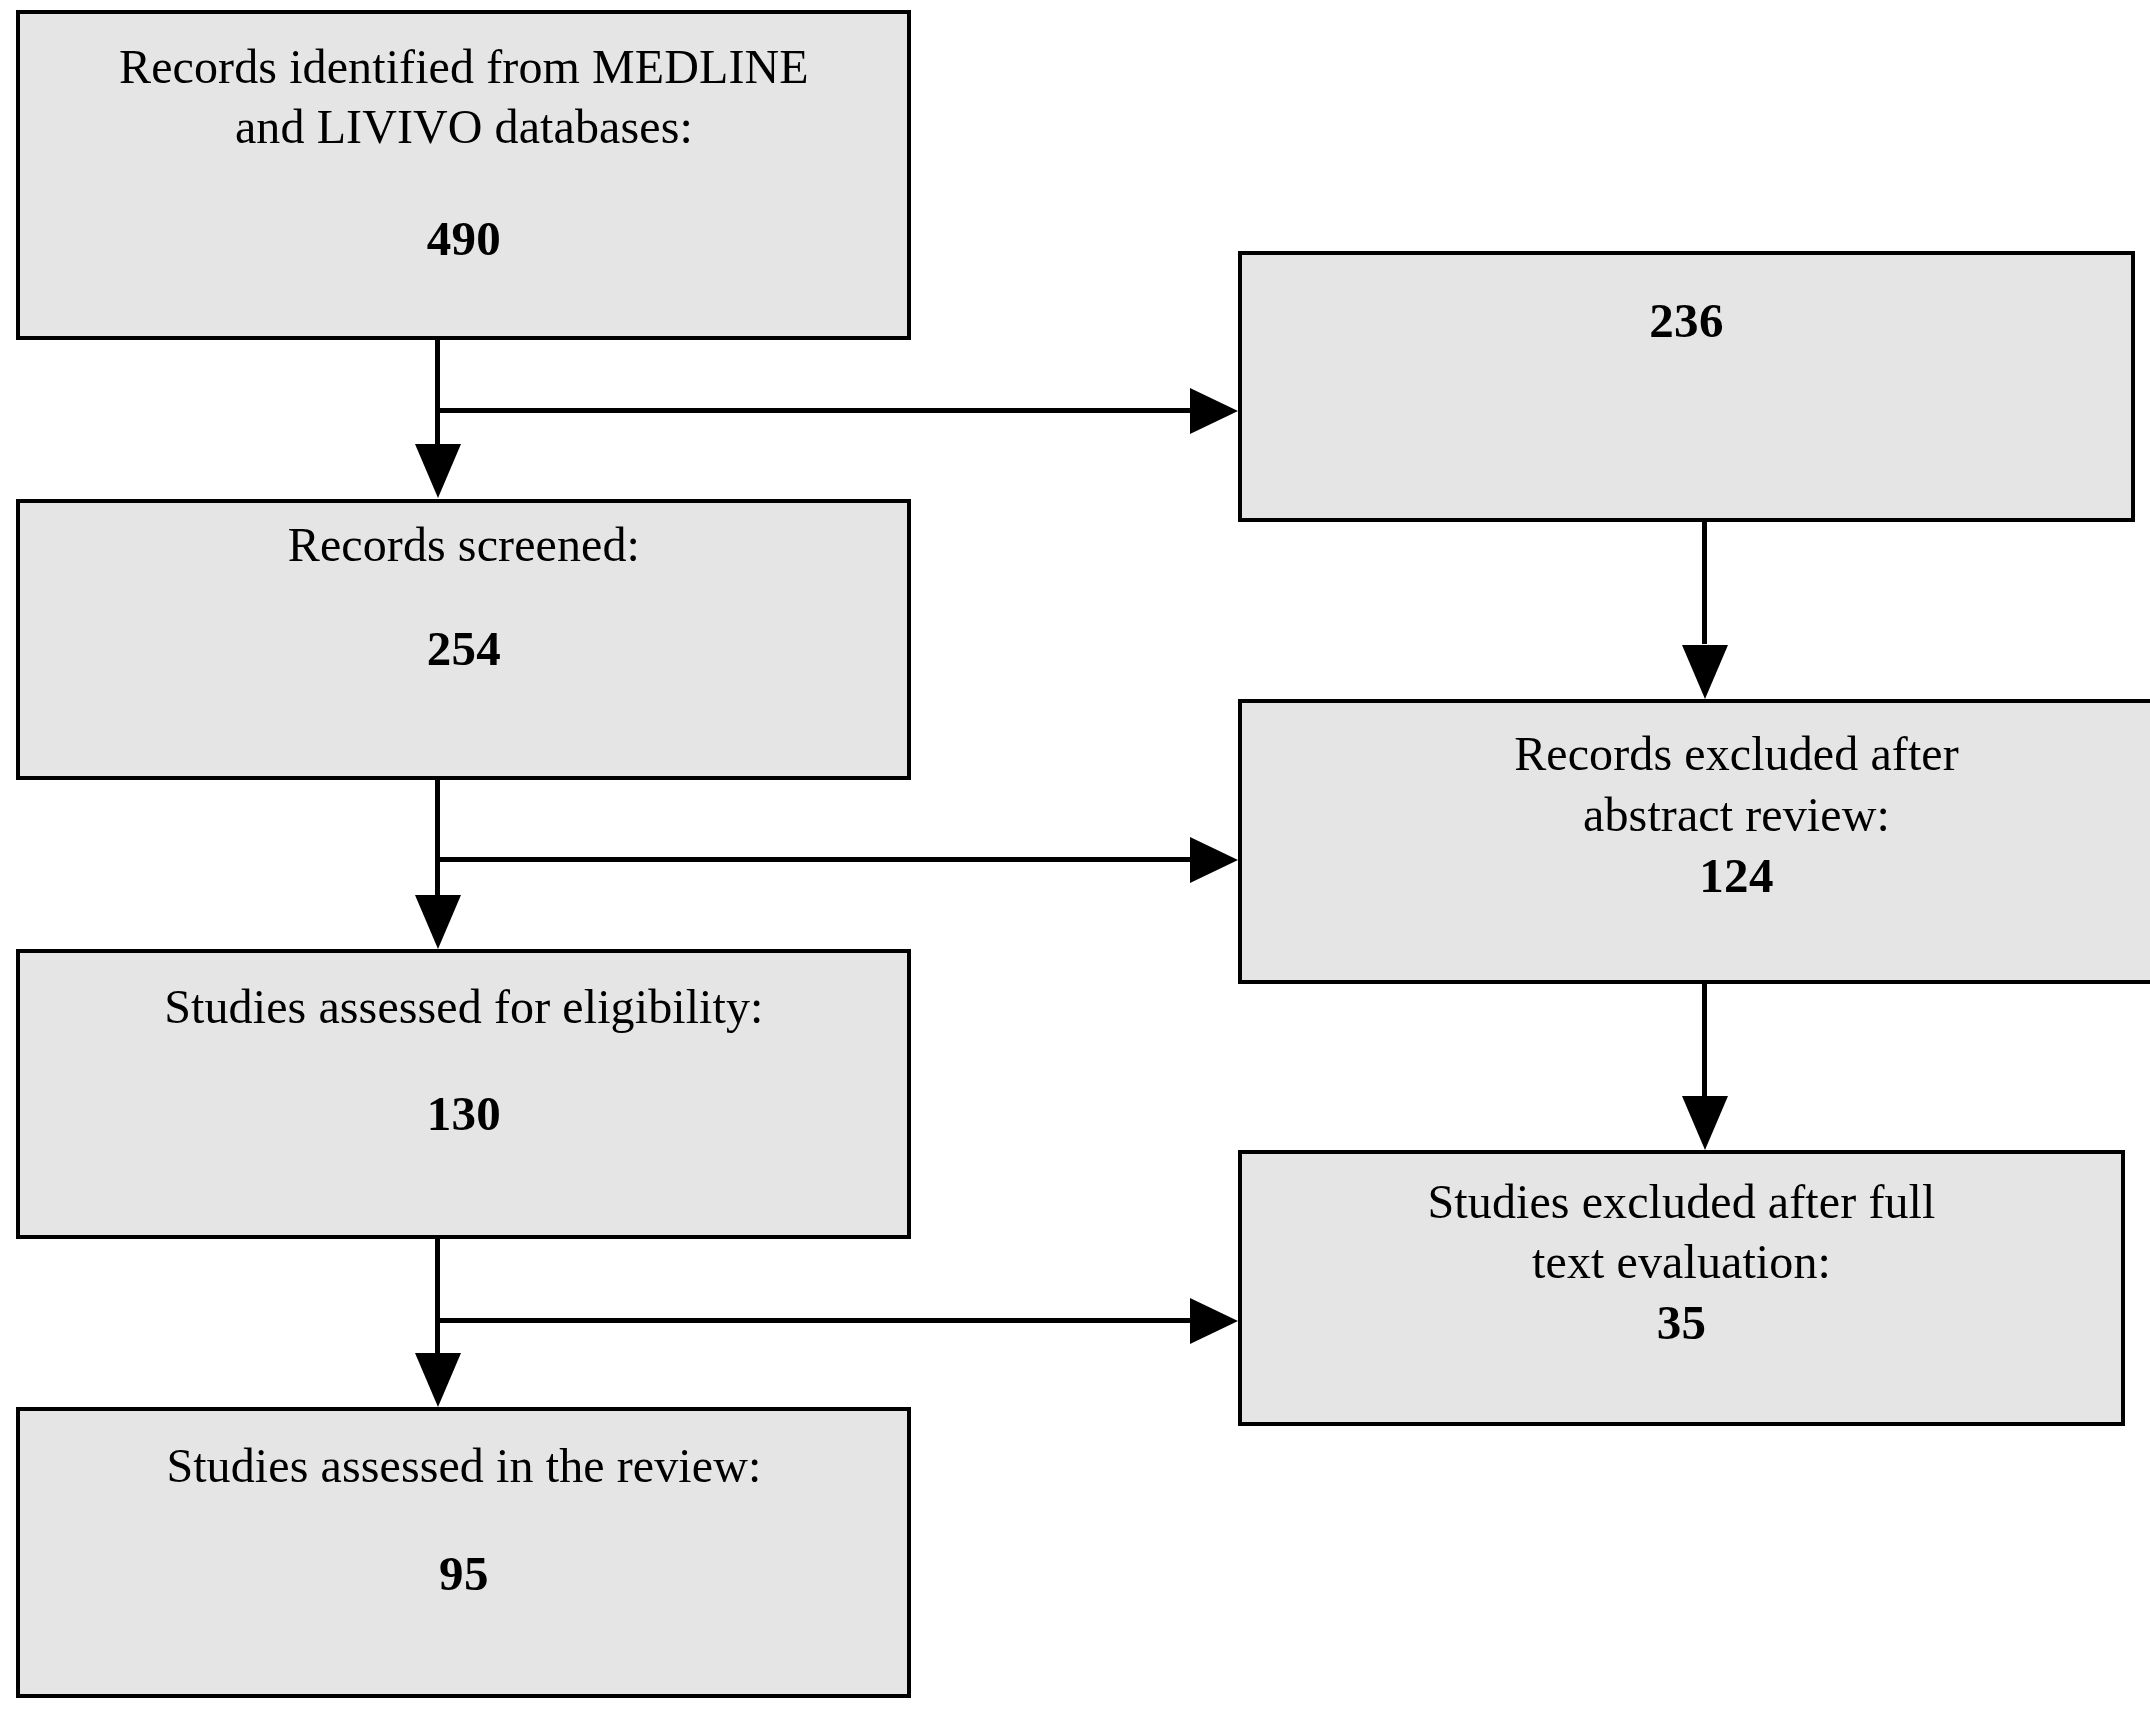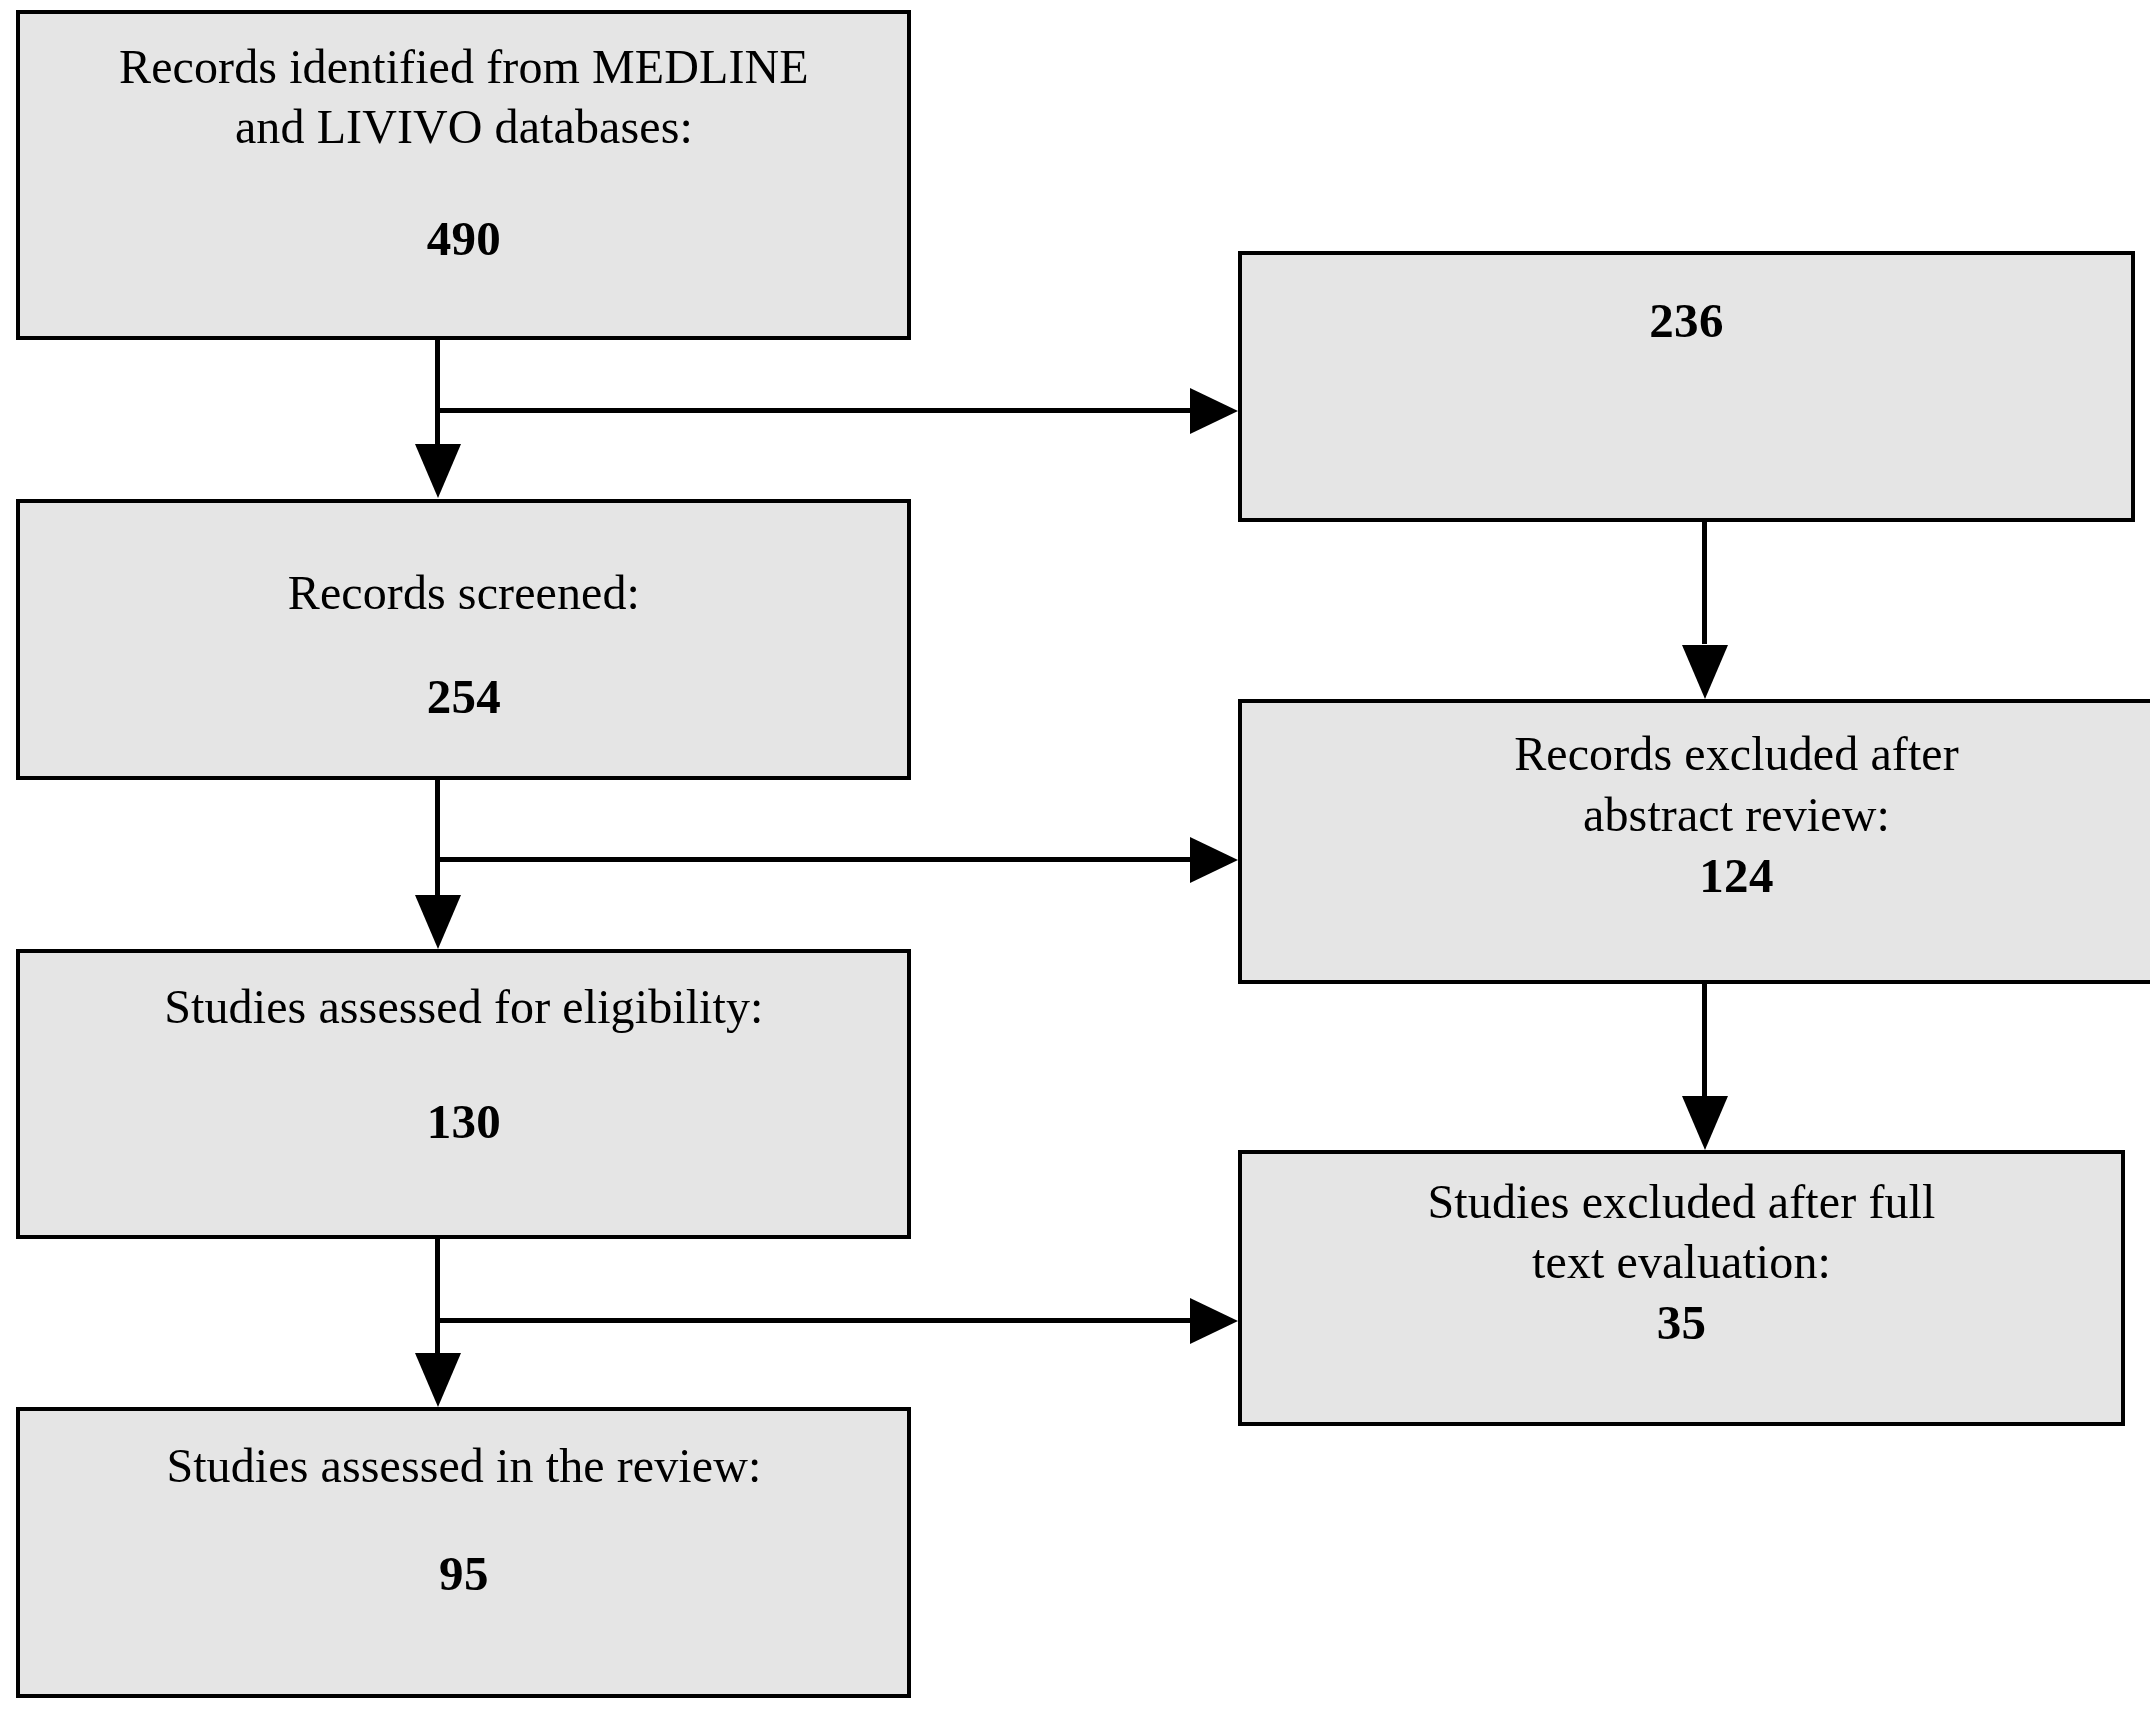--- a/index.html
+++ b/index.html
@@ -38,24 +38,24 @@
     font-size: 49px;
     font-weight: 700;
     letter-spacing: 0.3px;
   }
   
   #node-identified   { left: 16.4px;   top: 10px;   width: 895px; height: 330px; }
   #node-identified .label { padding-top: 23px; }
   #node-identified .count { padding-top: 52px; }
 
   #node-screened     { left: 16.4px;   top: 499px;  width: 895px; height: 281px; }
-  #node-screened .label { padding-top: 12px; margin-top: 48px; }
+  #node-screened .label { padding-top: 12px; }
   #node-screened .count { padding-top: 45px; }
 
-  #node-eligibility  { left: 16.4px;   top: 949px; width: 895px; height: 290px; gap: 8px; }
+  #node-eligibility  { left: 16.4px;   top: 949px; width: 895px; height: 290px; }
   #node-eligibility .label { padding-top: 24px; }
   #node-eligibility .count { padding-top: 48px; }
 
   #node-included     { left: 16.4px;   top: 1407px; width: 895px; height: 291px; }
   #node-included .label { padding-top: 25px; }
   #node-included .count { padding-top: 49px; }
 
   #node-duplicates   { left: 1238px; top: 251px;  width: 897px; height: 271px; }
   #node-duplicates .label { padding-top: 21.4px; }
   #node-duplicates .count { padding-top: 37px; }

